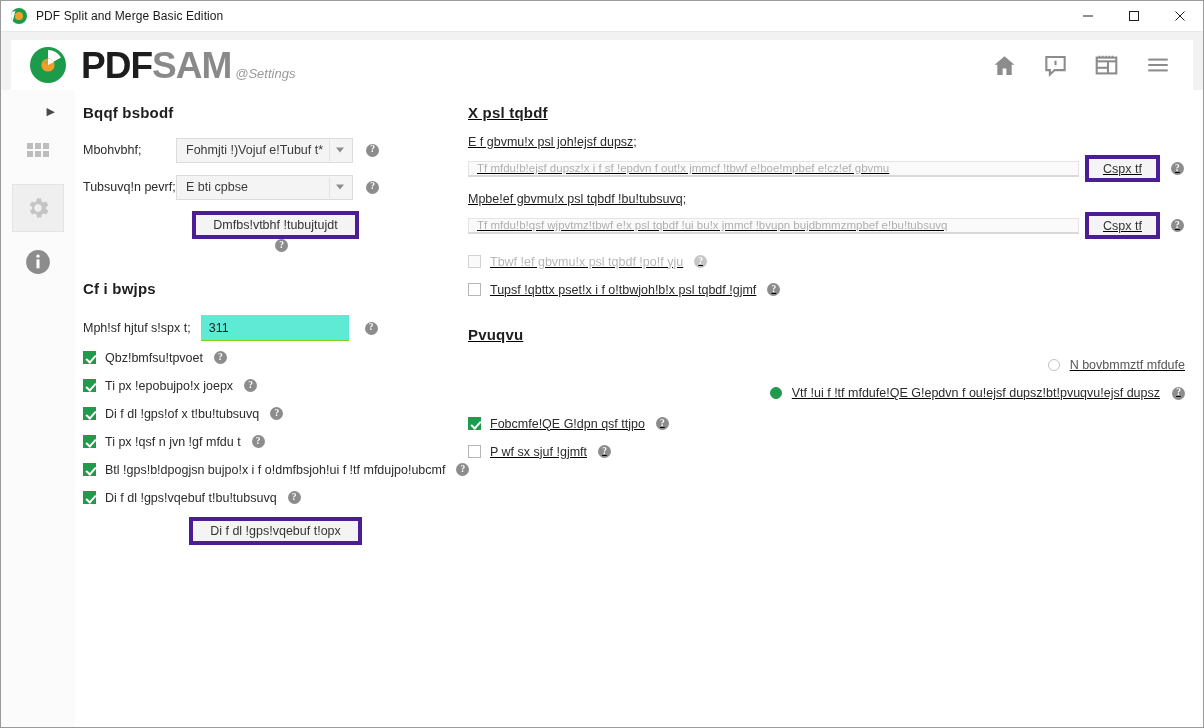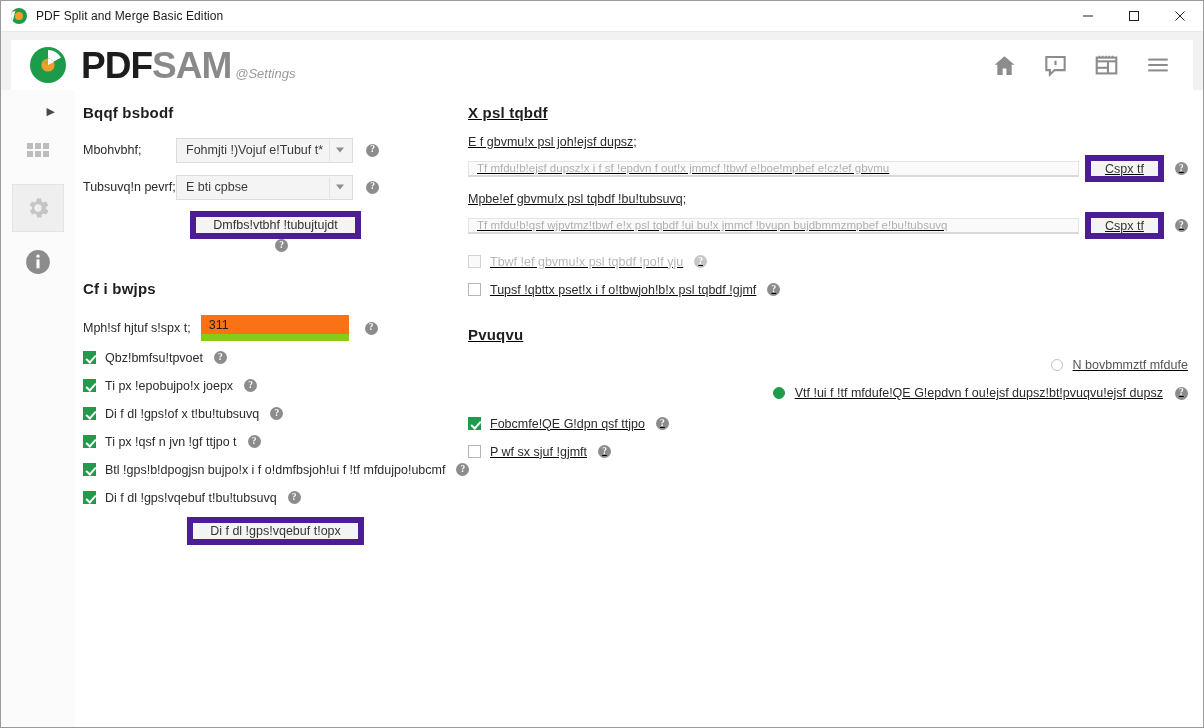--- a/index.html
+++ b/index.html
@@ -181,37 +181,37 @@
     font-size: 9.5px; font-weight: bold;
     display: flex; align-items: center; justify-content: center;
     margin-left: 13px;
     line-height: 1;
     font-family: "Liberation Serif", serif;
   }
 
   .btn {
     height: 28px;
     background: #f4f4f4;
-    border: 6px solid #4c1d95;
+    border: 4px solid #4c1d95;
     font-size: 12.5px; color: #333333;
     padding: 0 17px;
     display: inline-flex; align-items: center; justify-content: center;
     white-space: nowrap;
   }
   .btn-row { display: flex; align-items: center; margin-top: 4px; flex-direction: column; }
   .btn-row .help { margin-left: 12px; }
 
   
   .num-row { display: flex; align-items: center; margin-bottom: 6px; height: 30px; }
   .num-label { font-size: 12.5px; color: #2a2a2a; white-space: nowrap; }
   .num-input {
     width: 148px; height: 26px; margin-left: 10px;
-    background: #f97316;
+    background: #5eead4;
     border: none;
-    border-bottom: 7px solid #84cc16;
+    border-bottom: 1px solid #84cc16;
     font-size: 12.5px; color: #1f1f1f;
     display: flex; align-items: center;
     padding-left: 8px;
   }
   .num-row .help { margin-left: 16px; }
 
   
   .check-row {
     display: flex; align-items: center;
     margin-bottom: 11px; height: 17px;
@@ -458,21 +458,21 @@
           </div>
 
           <div class="check-row">
             <div class="cbox checked"></div>
             <div class="check-label">Di f dl !gps!of x t!bu!tubsuvq</div>
             <div class="help">?</div>
           </div>
 
           <div class="check-row">
             <div class="cbox checked"></div>
-            <div class="check-label">Ti px !qsf n jvn !gf ttjpo t</div>
+            <div class="check-label">Ti px !qsf n jvn !gf mfdu t</div>
             <div class="help">?</div>
           </div>
 
           <div class="check-row">
             <div class="cbox checked"></div>
             <div class="check-label">Btl !gps!b!dpogjsn bujpo!x i f o!dmfbsjoh!ui f !tf mfdujpo!ubcmf</div>
             <div class="help">?</div>
           </div>
 
           <div class="check-row">

